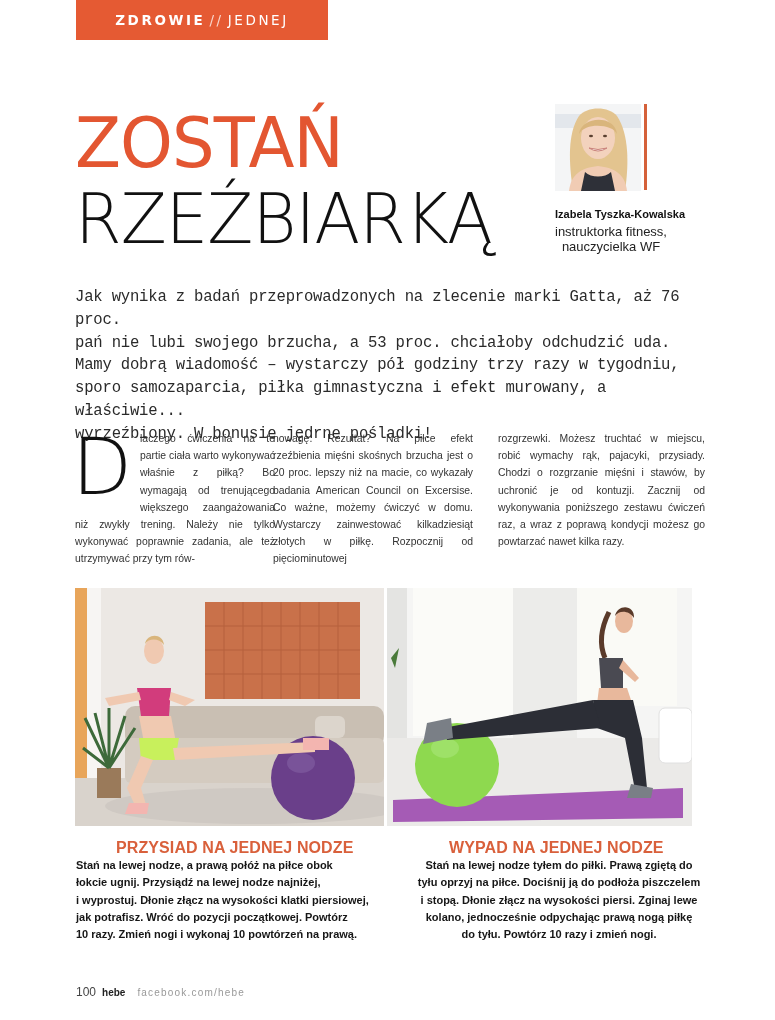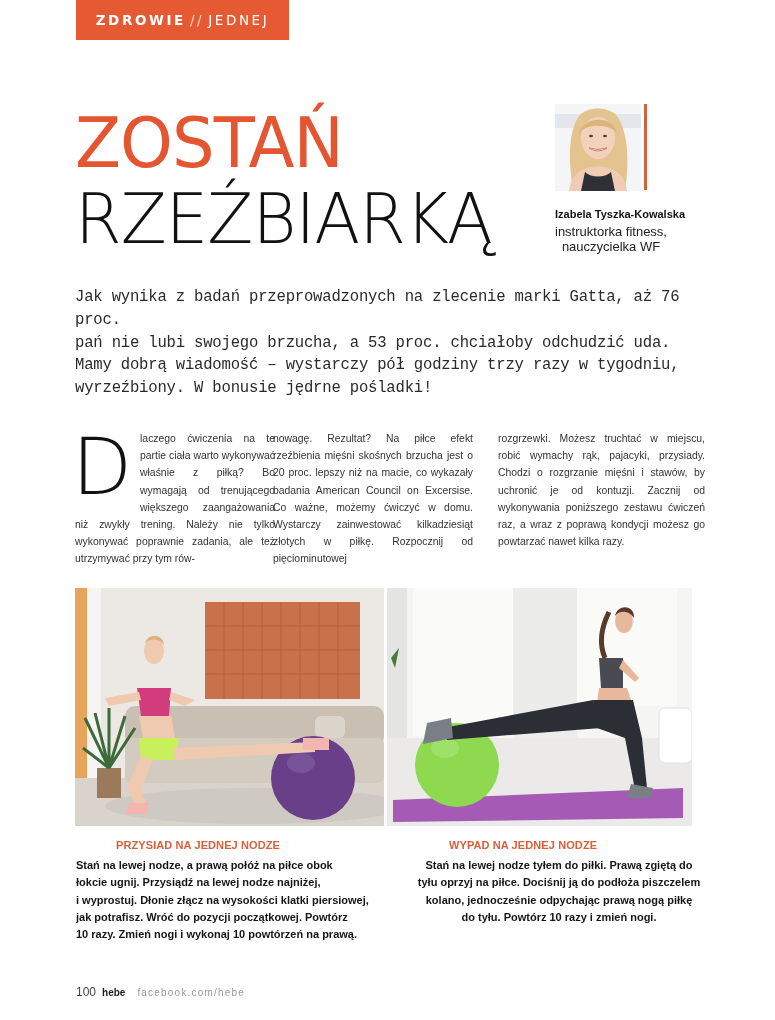--- a/index.html
+++ b/index.html
@@ -1,18 +1,18 @@
 <!DOCTYPE html>
 <html><head>
 <meta charset="utf-8">
 <style>
   html, body { margin:0; padding:0; background:#ffffff; }
   body { width:775px; height:1020px; position:relative; overflow:hidden; font-family:"Liberation Sans", sans-serif; color:#1a1a1a; }
 
-  .section-tag { position:absolute; left:76px; top:0; width:213px; height:40px; background:#e55a33; display:flex; align-items:center; justify-content:center; }
+  .section-tag { position:absolute; left:76px; top:0; width:252px; height:40px; background:#e55a33; display:flex; align-items:center; justify-content:center; }
   .section-tag span { color:#fff; font-family:"DejaVu Sans", sans-serif; font-size:13.5px; letter-spacing:2.6px; }
   .section-tag .strong { font-weight:bold; }
   .section-tag .sep { opacity:.75; margin:0 4px; }
   .section-tag .light { font-weight:normal; }
 
   .title-1 { position:absolute; left:75px; top:104px; font-family:"DejaVu Sans", sans-serif; font-weight:normal; font-size:70px; line-height:78px; color:#e35631; letter-spacing:-1px; transform:scaleX(0.96); transform-origin:left; }
   .title-2 { position:absolute; left:75px; top:180px; font-family:"DejaVu Sans", sans-serif; font-weight:200; font-size:70px; line-height:78px; color:#111; letter-spacing:-1px; transform:scaleX(0.96); transform-origin:left; }
 
   .author-photo { position:absolute; left:555px; top:104px; width:86px; height:87px; overflow:hidden; background:#eef1f4; }
   .author-bar { position:absolute; left:644px; top:104px; width:3px; height:86px; background:#d5613a; }
@@ -26,21 +26,21 @@
   .col p { margin:0; }
   .col-1 { left:75px; }
   .col-2 { left:273px; }
   .col-3 { left:498px; width:207px; }
   .dropcap { float:left; font-family:"DejaVu Sans", sans-serif; font-weight:200; font-size:78px; line-height:66px; margin:4px 8px 0 -3px; color:#111; }
 
   .photo { position:absolute; top:588px; height:238px; overflow:hidden; }
   .photo-left { left:75px; width:309px; background:#e6e1dc; }
   .photo-right { left:387px; width:305px; background:#f3f3f2; }
 
-  .ex-title { position:absolute; font-size:11px; font-weight:bold; color:#d9603b; letter-spacing:0.1px;padding-left:40px; }
+  .ex-title { position:absolute; font-size:16px; font-weight:bold; color:#d9603b; letter-spacing:0.1px;padding-left:40px; }
   .ex-body { position:absolute; font-size:11px; font-weight:bold; line-height:17.3px; color:#161616; }
   .ex-body p { margin:0; }
   .ex-left-title { left:76px; top:839px; }
   .ex-left-body { left:76px; top:857px; width:310px; }
   .ex-right-title { left:409px; top:839px; }
   .ex-right-body { left:409px; top:857px; width:300px;text-align:center; }
 
   .footer { position:absolute; left:76px; top:985px; display:flex; align-items:baseline; gap:6px; }
   .page-num { font-size:12px; color:#444; }
   .brand { font-size:10px; font-weight:bold; color:#222; }
@@ -76,20 +76,21 @@
 <div class="author-name">Izabela Tyszka-Kowalska</div>
 <div class="author-role">
   <div>instruktorka fitness,</div>
   <div>nauczycielka WF</div>
 </div>
 
 <div class="lead">
   <p>Jak wynika z badań przeprowadzonych na zlecenie marki Gatta, aż 76 proc.</p>
   <p>pań nie lubi swojego brzucha, a 53 proc. chciałoby odchudzić uda.</p>
   <p>Mamy dobrą wiadomość – wystarczy pół godziny trzy razy w tygodniu,</p>
+  <p>sporo samozaparcia, piłka gimnastyczna i efekt murowany, a właściwie...</p>
   <p>wyrzeźbiony. W bonusie jędrne pośladki!</p>
 </div>
 
 <div class="col col-1">
   <span class="dropcap">D</span>
   <p>laczego ćwiczenia na te partie ciała warto wykonywać właśnie z piłką? Bo wymagają od trenującego większego zaangażowania niż zwykły trening. Należy nie tylko wykonywać poprawnie zadania, ale też utrzymywać przy tym rów-</p>
 </div>
 <div class="col col-2">
   <p>nowagę. Rezultat? Na piłce efekt rzeźbienia mięśni skośnych brzucha jest o 20 proc. lepszy niż na macie, co wykazały badania American Council on Excersise. Co ważne, możemy ćwiczyć w domu. Wystarczy zainwestować kilkadziesiąt złotych w piłkę. Rozpocznij od pięciominutowej</p>
 </div>
@@ -180,20 +181,21 @@
   <p>łokcie ugnij. Przysiądź na lewej nodze najniżej,</p>
   <p>i wyprostuj. Dłonie złącz na wysokości klatki piersiowej,</p>
   <p>jak potrafisz. Wróć do pozycji początkowej. Powtórz</p>
   <p>10 razy. Zmień nogi i wykonaj 10 powtórzeń na prawą.</p>
 </div>
 
 <div class="ex-title ex-right-title">WYPAD NA JEDNEJ NODZE</div>
 <div class="ex-body ex-right-body">
   <p>Stań na lewej nodze tyłem do piłki. Prawą zgiętą do</p>
   <p>tyłu oprzyj na piłce. Dociśnij ją do podłoża piszczelem</p>
+  <p>i stopą. Dłonie złącz na wysokości piersi. Zginaj lewe</p>
   <p>kolano, jednocześnie odpychając prawą nogą piłkę</p>
   <p>do tyłu. Powtórz 10 razy i zmień nogi.</p>
 </div>
 
 <div class="footer">
   <span class="page-num">100</span>
   <span class="brand">hebe</span>
   <span class="url">facebook.com/hebe</span>
 </div>
 

